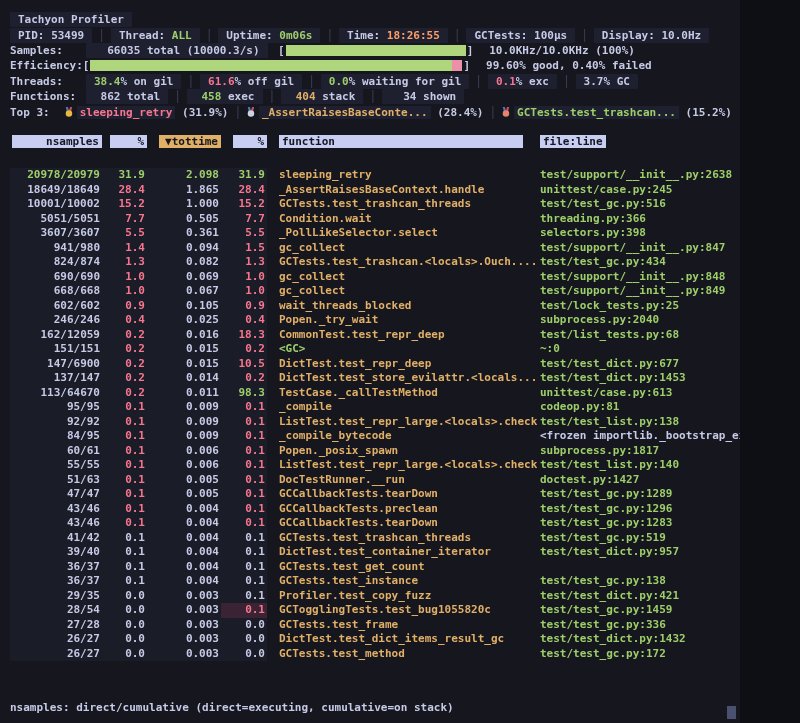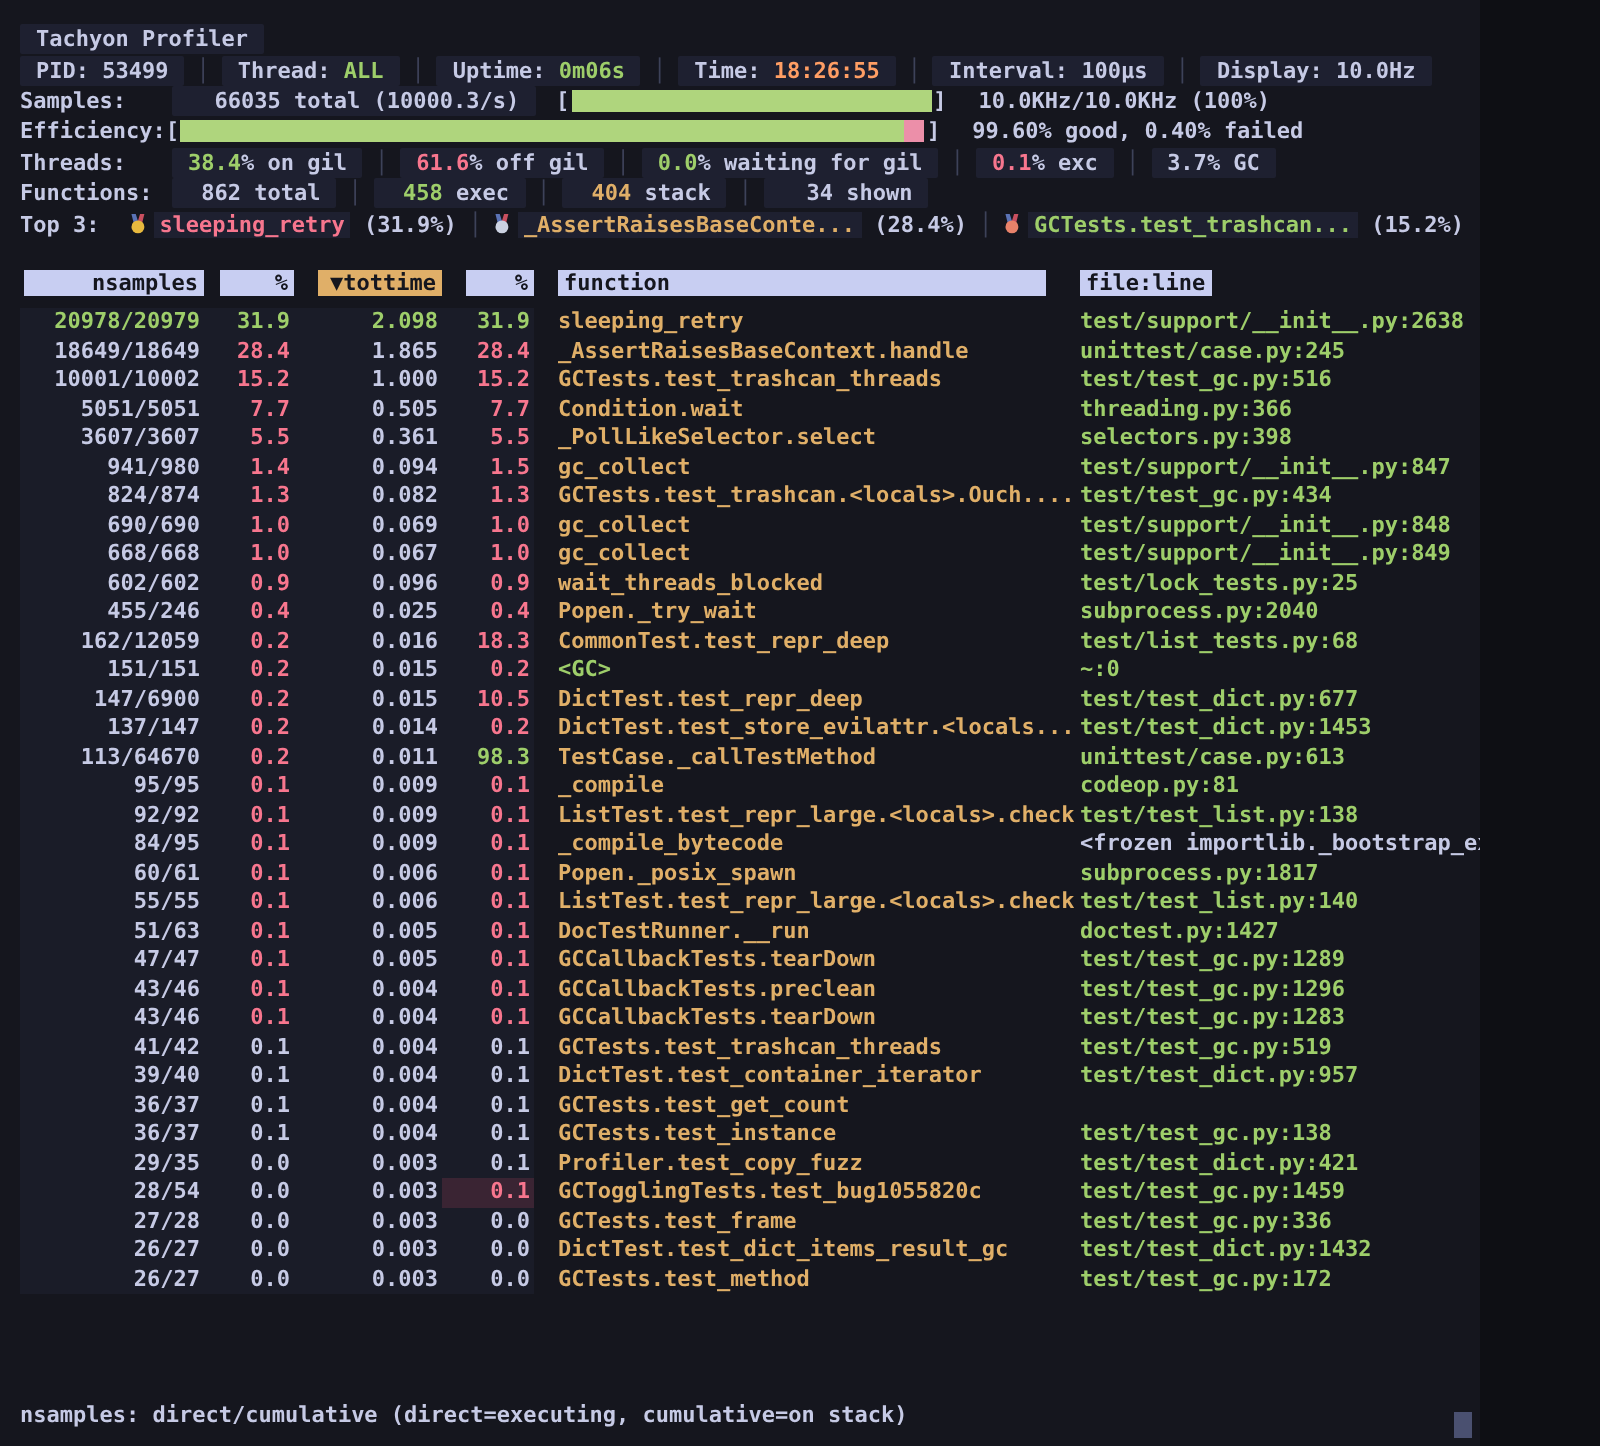--- a/index.html
+++ b/index.html
@@ -25,21 +25,21 @@
   .bar .bad{background:#ec8fa9;height:100%;}
   .samples-bar{width:180px;margin:0 1px;}
   .eff-bar{width:372px;margin:0 1px;}
   .bar-wrap{position:absolute;left:268px;display:flex;align-items:center;white-space:pre;}
   .after-bar{margin-left:16px;}
   .medal{margin:0 4px 0 0;vertical-align:-2px;}
   .t3name{background:#1e2030;padding:0 3px;}
   
   .table{margin-top:15px;padding:0 0 0 10px;}
   .thead,.row{display:grid;grid-template-columns:92px 45px 74px 46px 273px 1fr;align-items:center;}
-  .thead{height:14.5px;margin-bottom:5px;}
+  .thead{height:14.5px;margin-bottom:19px;}
   .th{color:#15161e;white-space:pre;}
   .th .box{display:block;background:#c8cef2;text-align:right;padding:0 3px;line-height:13px;}
   .th-ns .box{margin-left:2px;}
   .th-p1 .box{margin-left:8px;}
   .th-tt .box{margin-left:12px;background:#e0af68;}
   .th-p2 .box{margin-left:12px;}
   .th-fn .box{margin-left:12px;width:238px;text-align:left;}
   .th-fl .box{display:inline-block;text-align:right;}
   .row{height:14.5px;white-space:pre;}
   .cell{overflow:visible;line-height:14.5px;}
@@ -61,21 +61,21 @@
 
     <div class="top-line">
       <span class="seg"><span>PID: </span><span>53499</span></span>
       <span class="sep">│</span>
       <span class="seg"><span>Thread: </span><span class="c-green">ALL</span></span>
       <span class="sep">│</span>
       <span class="seg"><span>Uptime: </span><span class="c-green">0m06s</span></span>
       <span class="sep">│</span>
       <span class="seg"><span>Time: </span><span class="c-orange">18:26:55</span></span>
       <span class="sep">│</span>
-      <span class="seg"><span>Interval: </span><span>100µs</span></span>
+      <span class="seg"><span>GCTests: </span><span>100µs</span></span>
       <span class="sep">│</span>
       <span class="seg"><span>Display: </span><span>10.0Hz</span></span>
     </div>
 
     <div class="top-line">
       <span class="lblw">Samples:</span>
       <span class="seg">  66035 total (10000.3/s)</span>
       <span class="bar-wrap">
         <span class="bracket">[</span>
         <span class="bar samples-bar"><span class="good" style="width:100%"></span></span>
@@ -228,28 +228,28 @@
       <span class="cell num p1 c-red">1.0</span>
       <span class="cell num tt c-fg">0.067</span>
       <span class="cell num p2 c-red">1.0</span>
       <span class="cell fn c-yellow">gc_collect</span>
       <span class="cell fl c-green">test/support/__init__.py:849</span>
     </div>
 
     <div class="row">
       <span class="cell num ns c-fg">602/602</span>
       <span class="cell num p1 c-red">0.9</span>
-      <span class="cell num tt c-fg">0.096</span>
+      <span class="cell num tt c-fg">0.105</span>
       <span class="cell num p2 c-red">0.9</span>
       <span class="cell fn c-yellow">wait_threads_blocked</span>
       <span class="cell fl c-green">test/lock_tests.py:25</span>
     </div>
 
     <div class="row">
-      <span class="cell num ns c-fg">455/246</span>
+      <span class="cell num ns c-fg">246/246</span>
       <span class="cell num p1 c-red">0.4</span>
       <span class="cell num tt c-fg">0.025</span>
       <span class="cell num p2 c-red">0.4</span>
       <span class="cell fn c-yellow">Popen._try_wait</span>
       <span class="cell fl c-green">subprocess.py:2040</span>
     </div>
 
     <div class="row">
       <span class="cell num ns c-fg">162/12059</span>
       <span class="cell num p1 c-red">0.2</span>

